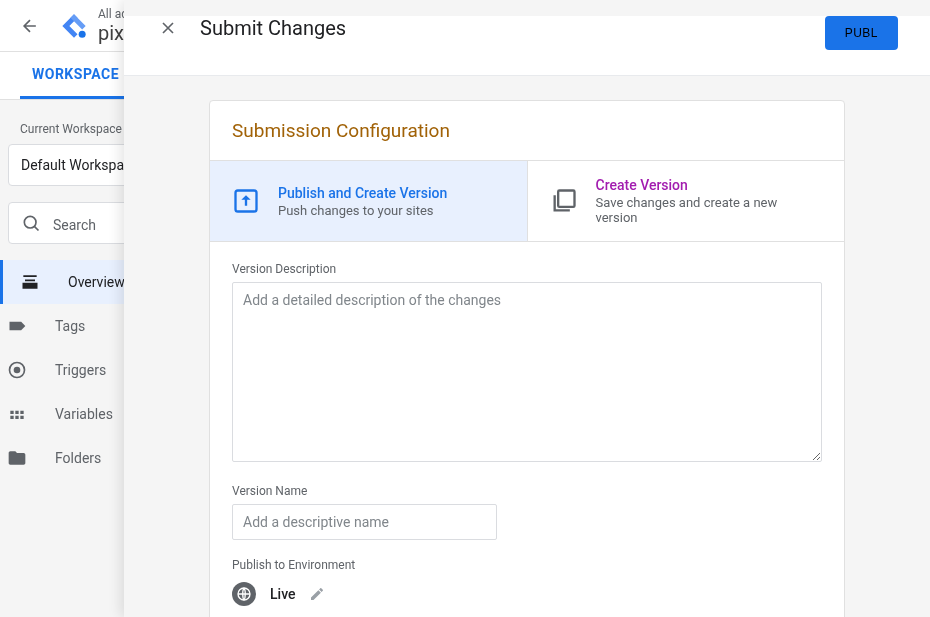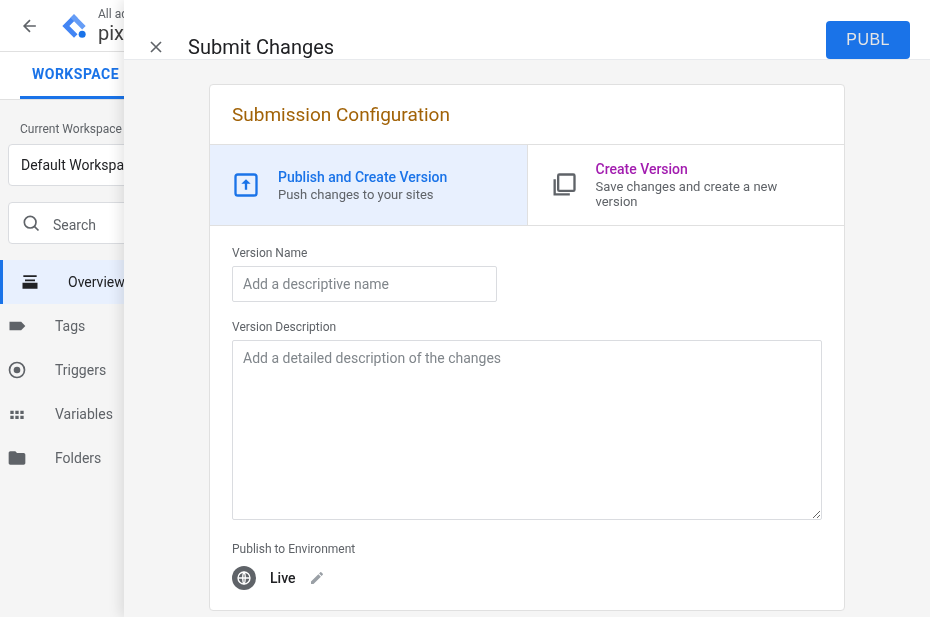--- a/index.html
+++ b/index.html
@@ -19,24 +19,24 @@
     .sidebar { position: absolute; left: 0; top: 100px; width: 220px; padding: 10px 0; }
     .ws-label { font-size: 12px; color: #5f6368; padding: 12px 20px 8px; }
     .ws-select { margin: 0 8px 16px; padding: 12px; background: #fff; border: 1px solid #dadce0; border-radius: 4px; font-size: 14px; color: #202124; }
     .search-box { margin: 0 8px 16px; padding: 10px 12px; background: #fff; border: 1px solid #dadce0; border-radius: 4px; display: flex; align-items: flex-end; gap: 12px; color: #5f6368; font-size: 14px; }
     .nav-item { display: flex; align-items: center; gap: 28px; padding: 12px 7px; font-size: 14px; color: #5f6368; cursor: pointer; }
     .nav-item.active { background: #e8f0fe; color: #202124; border-left: 3px solid #1a73e8; padding-left: 17px; }
     .nav-icon { width: 20px; height: 20px; fill: currentColor; }
     
     
     .modal-overlay { position: absolute; top: 0; left: 124px; right: 0; bottom: 0; background: #f5f5f5; box-shadow: -4px 0 12px rgba(0,0,0,0.1); }
-    .modal-header { height: 60px; display: flex; align-items: flex-end; padding: 0 20px; background: #fff; border-bottom: 1px solid #e8eaed; }
+    .modal-header { height: 60px; display: flex; align-items: flex-start; padding: 0 32px; background: #fff; border-bottom: 1px solid #e8eaed; margin-top: 16px; }
     .close-btn { width: 24px; height: 24px; color: #5f6368; cursor: pointer; margin-right: 20px; display: flex; align-items: center; justify-content: center; }
     .modal-title { font-size: 20px; color: #202124; font-weight: 400; flex: 1; }
-    .publish-btn { background: #1a73e8; color: #e5e5e5; border: none; padding: 10px 20px; font-size: 16px; font-weight: 500; border-radius: 4px; cursor: pointer; letter-spacing: 0.5px; }
+    .publish-btn { background: #1a73e8; color: #000000; border: none; padding: 10px 20px; font-size: 12px; font-weight: 500; border-radius: 4px; cursor: pointer; letter-spacing: 0.5px; }
     
     .modal-body { padding: 24px 85px; }
     .card { background: #fff; border: 1px solid #e0e0e0; border-radius: 4px; }
     .card-title { font-size: 19px; color: #a16207; padding: 18px 22px; }
     
     .option-row { display: flex; border-top: 1px solid #e0e0e0; border-bottom: 1px solid #e0e0e0; }
     .option { flex: 1; display: flex; align-items: center; gap: 18px; padding: 16px 22px; cursor: pointer; }
     .option.selected { background: #e8f0fe; }
     .option:not(:last-child) { border-right: 1px solid #e0e0e0; }
     .option-icon { width: 28px; height: 28px; flex-shrink: 0; }
@@ -158,26 +158,26 @@
             </svg>
           <div class="option-text">
             <div class="opt-title">Create Version</div>
             <div class="opt-sub">Save changes and create a new version</div>
           </div>
         </div>
       </div>
 
       <div class="form-section">
         <div class="field-group">
+          <label class="field-label">Version Description</label>
+          <textarea class="textarea" placeholder="Add a detailed description of the changes" style=""></textarea>
+        </div>
+        <div class="field-group">
           <label class="field-label">Version Name</label>
           <input class="text-input" type="text" placeholder="Add a descriptive name" style="">
-        </div>
-        <div class="field-group">
-          <label class="field-label">Version Description</label>
-          <textarea class="textarea" placeholder="Add a detailed description of the changes" style=""></textarea>
         </div>
         <div>
           <label class="field-label">Publish to Environment</label>
           <div class="env-row">
             <div class="env-icon">
               <svg width="16" height="16" viewBox="0 0 24 24" fill="none" stroke="#fff" stroke-width="2">
                   <circle cx="12" cy="12" r="9"></circle>
                   <path d="M3 12h18M12 3c2.5 3 2.5 15 0 18M12 3c-2.5 3-2.5 15 0 18"></path>
                 </svg>
             </div>

